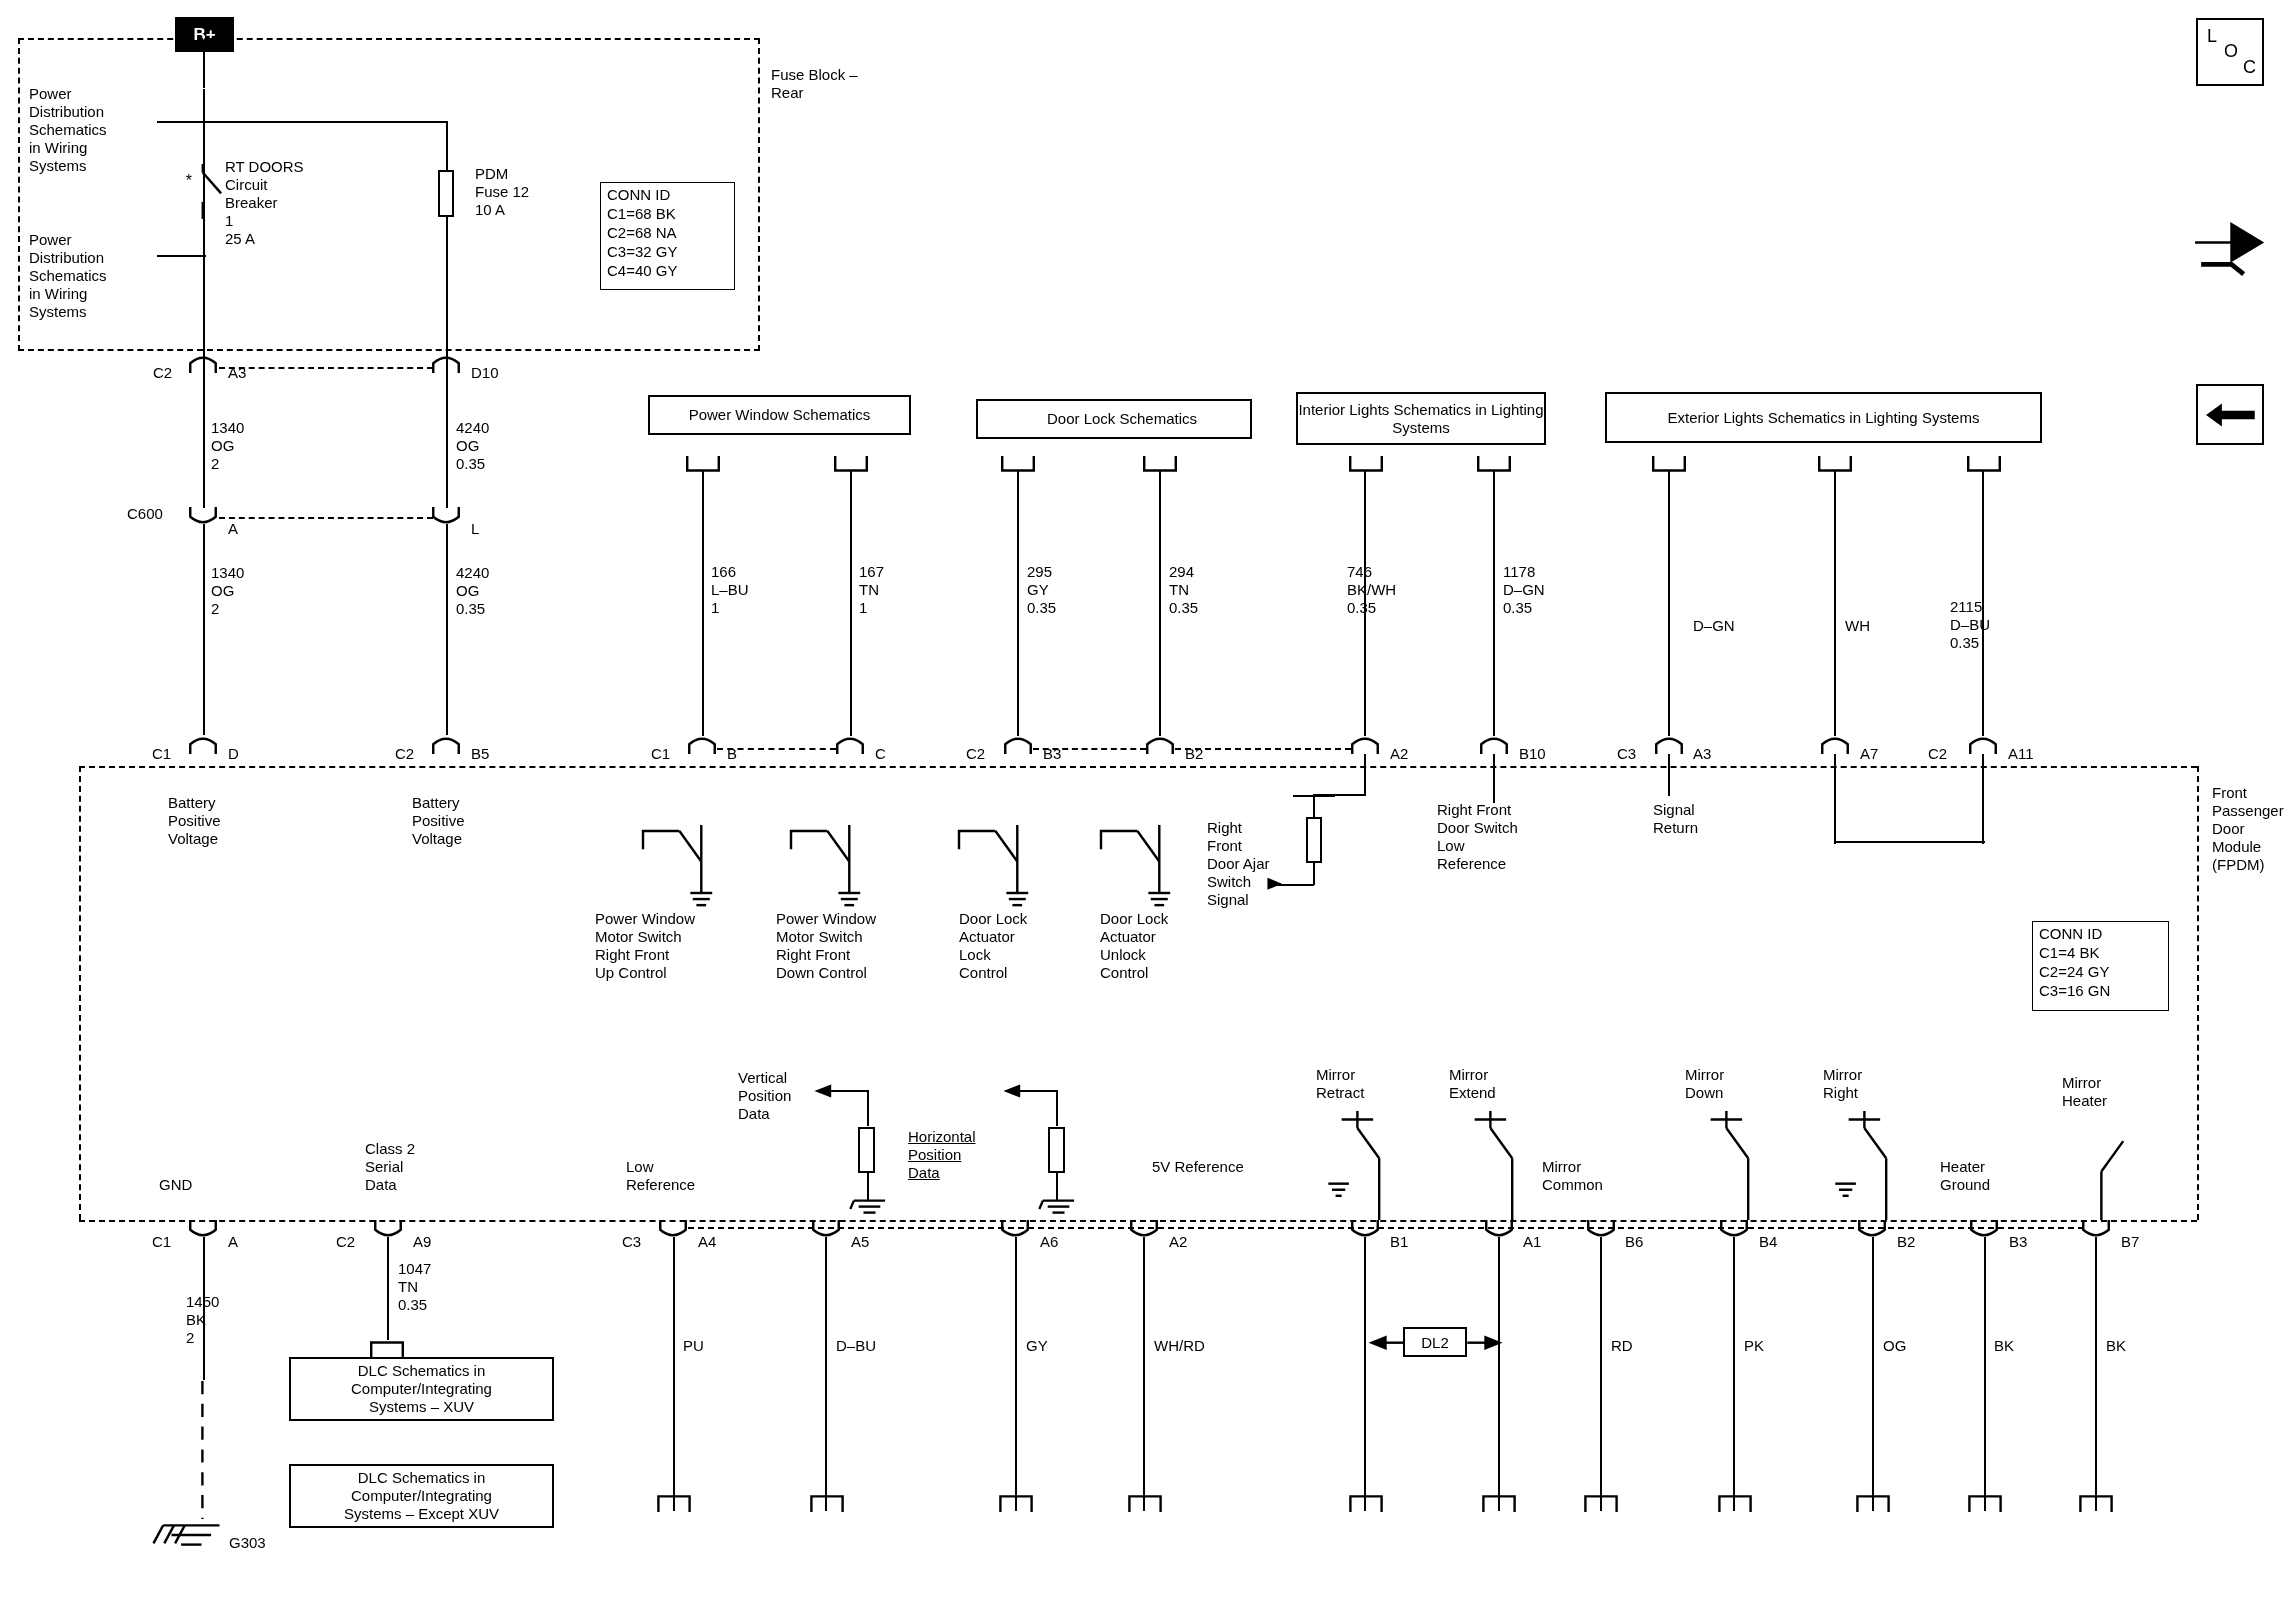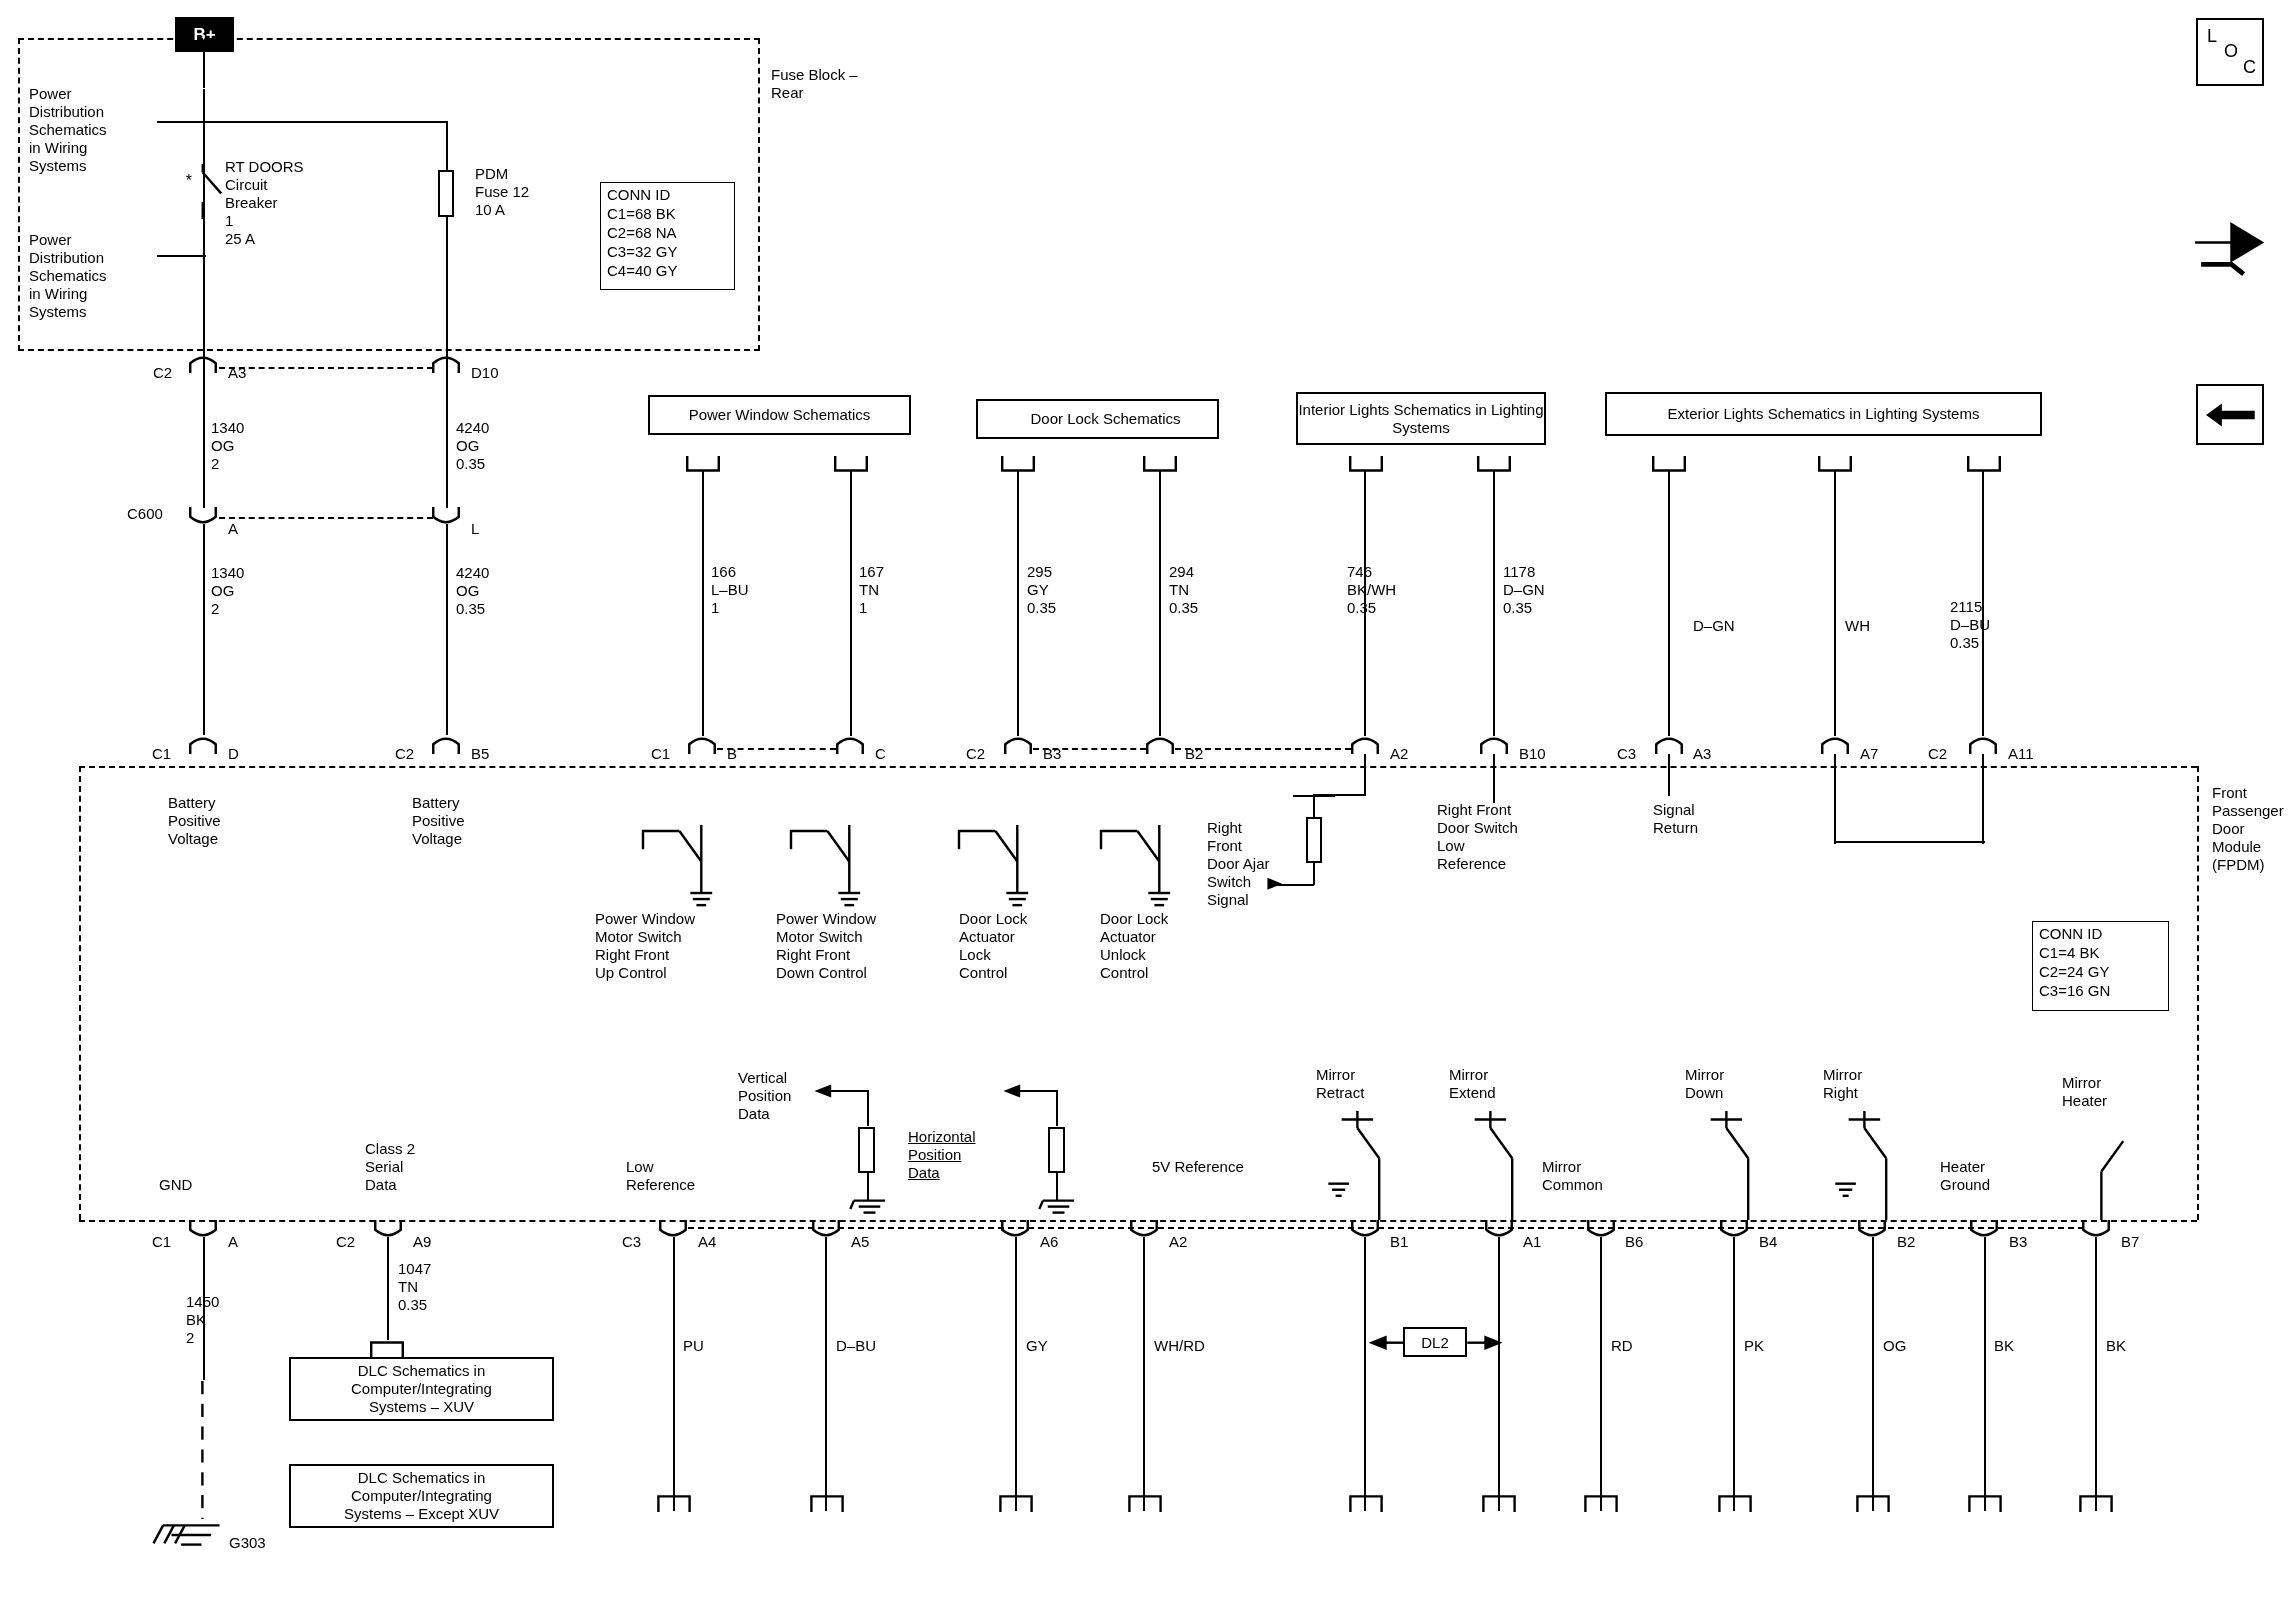--- a/index.html
+++ b/index.html
@@ -112,28 +112,28 @@
   <div class="t" style="left:456px;top:564px;">4240
 OG
 0.35</div>
 
   <div class="vl" style="left:203px;top:524px;height:211px;"></div>
   <div class="vl" style="left:446px;top:524px;height:211px;"></div>
 
   <div class="sbox" style="left:648px;top:395px;width:263px;height:40px;">
       <span>Power Window Schematics</span>
     </div>
-  <div class="sbox" style="left:976px;top:399px;width:243px;height:40px;padding-left:16px;">
+  <div class="sbox" style="left:976px;top:399px;width:276px;height:40px;padding-left:16px;">
       <span>Door Lock Schematics</span>
     </div>
   <div class="sbox" style="left:1296px;top:392px;width:250px;height:53px;">
       <span>Interior Lights Schematics
 in Lighting Systems</span>
     </div>
-  <div class="sbox" style="left:1605px;top:392px;width:437px;height:44px;">
+  <div class="sbox" style="left:1605px;top:392px;width:437px;height:51px;">
       <span>Exterior Lights Schematics
 in Lighting Systems</span>
     </div>
 
   <svg style="left:686px;top:456px;width:34px;height:17px;" viewBox="0 0 56 28" width="34" height="17">
       <path d="M2 0 L2 24 L54 24 L54 0" fill="none" stroke="#000" stroke-width="4"></path>
     </svg>
   <svg style="left:834px;top:456px;width:34px;height:17px;" viewBox="0 0 56 28" width="34" height="17">
       <path d="M2 0 L2 24 L54 24 L54 0" fill="none" stroke="#000" stroke-width="4"></path>
     </svg>

